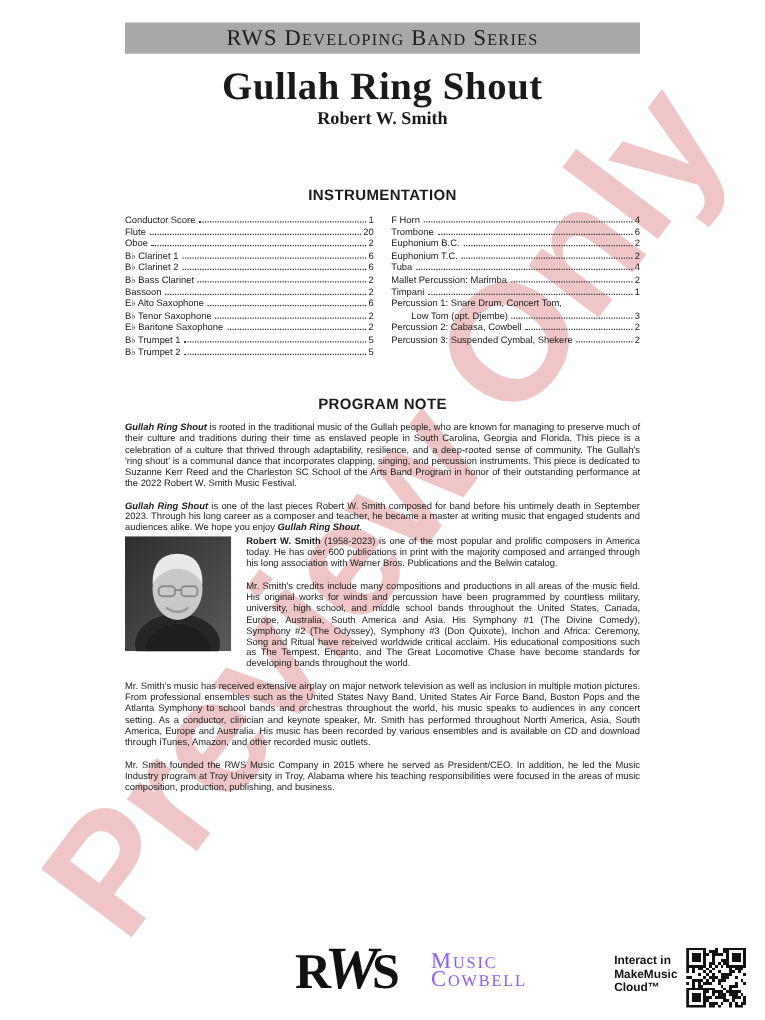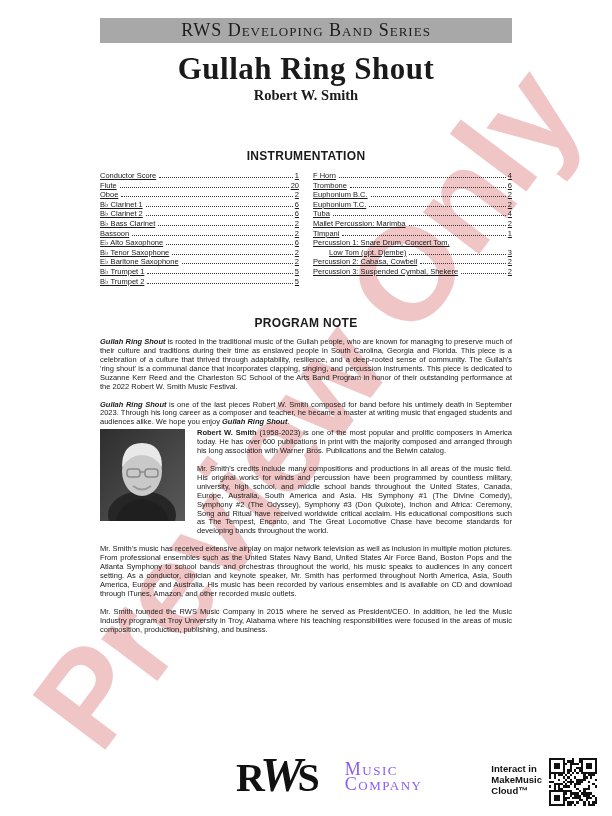--- a/index.html
+++ b/index.html
@@ -41,21 +41,21 @@
   .sec-heading{
     text-align:center;font-weight:700;font-size:12px;letter-spacing:0.3px;
   }
   .h-instr{margin-top:45px;}
   .h-prog{margin-top:30px;}
   .h-about{margin-top:22px;}
   
   .instr-cols{display:flex;gap:14px;margin-top:8px;}
   .instr-col{flex:1;min-width:0;}
   .instr-row{font-size:7.5px;line-height:9.6px;}
-  .ln{display:flex;align-items:baseline;text-decoration:underline;}
+  .ln{display:flex;align-items:baseline;}
   .ln .nm{white-space:nowrap;}
   .ln .dots{flex:1;border-bottom:1px dotted #3a3a3a;margin:0 2px 1.5px 3px;min-width:8px;}
   .ln .ct{white-space:nowrap;}
   .ln.indent{padding-left:16px;}
   
   .para{
     font-size:7.5px;line-height:8.9px;text-align:justify;margin:0;
   }
   .p-top7{margin-top:8px;} .p-top8{margin-top:9px;}
   .s-bi{font-weight:700;font-style:italic;}
@@ -300,21 +300,21 @@
     </div>
   </div>
   <p class="para p-top8"><span>Mr. Smith's music has received extensive airplay on major network television as well as inclusion in multiple motion pictures. From professional ensembles such as the United States Navy Band, United States Air Force Band, Boston Pops and the Atlanta Symphony to school bands and orchestras throughout the world, his music speaks to audiences in any concert setting. As a conductor, clinician and keynote speaker, Mr. Smith has performed throughout North America, Asia, South America, Europe and Australia. His music has been recorded by various ensembles and is available on CD and download through iTunes, Amazon, and other recorded music outlets.</span></p>
   <p class="para p-top8"><span>Mr. Smith founded the RWS Music Company in 2015 where he served as President/CEO. In addition, he led the Music Industry program at Troy University in Troy, Alabama where his teaching responsibilities were focused in the areas of music composition, production, publishing, and business.</span></p>
 </div>
 
 <div class="footer-logo">
   <span class="logo-mark"><span>R</span><span class="w">W</span><span>S</span></span>
   <span class="logo-words">
     <span>Music</span><br>
-    <span>Company</span>
+    <span>Cowbell</span>
   </span>
 </div>
 
 <div class="makemusic">
   <div class="mm-text">
     <span>Interact in</span><br>
     <span>MakeMusic</span><br>
     <span>Cloud™</span>
   </div>
   <div class="qr">

